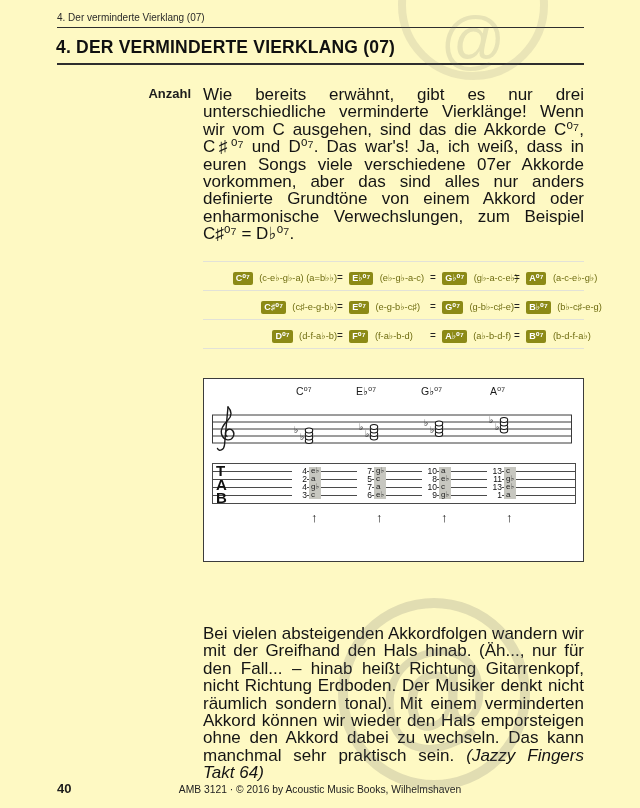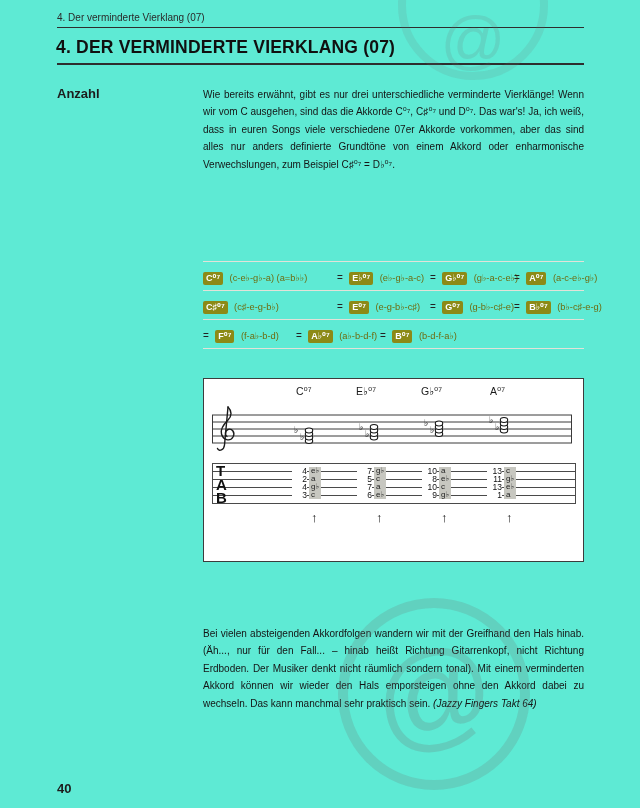--- a/index.html
+++ b/index.html
@@ -1,38 +1,38 @@
 <!DOCTYPE html>
 <html><head>
 <meta charset="utf-8">
 <style>
   * { margin:0; padding:0; box-sizing:border-box; }
   html,body { background:#8f8f8f; }
   body { font-family:"Liberation Sans","DejaVu Sans",sans-serif; }
-  .page { position:relative; width:640px; height:808px; margin:0 auto; background:#5eead4; color:#1c1c1c; overflow:hidden; }
+  .page { position:relative; width:640px; height:808px; margin:0 auto; background:#fef9c3; color:#1c1c1c; overflow:hidden; }
 
   .running-head { position:absolute; top:12px; left:57px; font-size:10px; color:#2a2a2a; }
   .rule-thin  { position:absolute; top:27px; left:57px; width:527px; height:1px; background:#2e2e2e; }
   .page-title { position:absolute; top:37px; left:56px; font-size:17.5px; font-weight:bold; letter-spacing:.2px; color:#101010; }
   .rule-thick { position:absolute; top:63px; left:57px; width:527px; height:2px; background:#2e2e2e; }
 
-  .margin-label { position:absolute; top:86px; left:57px; width:134px; text-align:left; font-weight:bold; font-size:13px; }
-
-  .body-par { position:absolute; left:203px; width:381px; font-size:10px; line-height:17.4px; text-align:justify; color:#141414; }
+  .margin-label { position:absolute; top:86px; left:57px; width:134px; text-align:right; font-weight:bold; font-size:13px; }
+
+  .body-par { position:absolute; left:203px; width:381px; font-size:17px; line-height:17.4px; text-align:justify; color:#141414; }
   #para1 { top:86px; }
   #para2 { top:191px; }
   #para3 { top:580px; }
   #para4 { top:625px; }
   .ref-italic { font-style:italic; }
 
   
   .eq-table { position:absolute; top:261px; left:203px; width:381px; border-top:1px solid #e2e2d8; }
   .eq-row { display:flex; align-items:center; height:29px; border-bottom:1px solid #e2e2d8; white-space:nowrap; }
   .eq-cell { overflow:visible; }
-  .eq-c1 { width:134px; } .eq-c2 { width:93px; } .eq-c3 { width:84px; } .eq-c4 { width:70px; }
+  .eq-c1 { width:134px;text-align:right; } .eq-c2 { width:93px; } .eq-c3 { width:84px; } .eq-c4 { width:70px; }
   .eq-sign { font-size:10px; margin-right:2px; color:#222; }
   .chord-badge { display:inline-block; background:#8c8a16; color:#fff; font-weight:bold; font-size:9px; line-height:13px; padding:0 3px; border-radius:2px; }
   .chord-notes { color:#6e6c10; font-size:9.3px; margin-left:2px; }
 
   
   .figure-box { position:absolute; top:378px; left:203px; width:381px; height:184px; background:#fff; border:1px solid #3c3c3c; }
   .chord-label { position:absolute; top:6px; font-size:10.5px; color:#1a1a1a; }
   #chlab0 { left:92px; } #chlab1 { left:152px; } #chlab2 { left:217px; } #chlab3 { left:286px; }
   .staff-svg { position:absolute; top:22px; left:8px; }
 
@@ -114,20 +114,24 @@
         <span class="chord-badge">G⁰⁷</span>
         <span class="chord-notes">(g-b♭-c♯-e)</span>
       </div>
       <div class="eq-cell eq-c4">
         <span class="eq-sign">=</span>
         <span class="chord-badge">B♭⁰⁷</span>
         <span class="chord-notes">(b♭-c♯-e-g)</span>
       </div>
     </div>
     <div class="eq-row">
+      <div class="eq-cell eq-c1">
+        <span class="chord-badge">D⁰⁷</span>
+        <span class="chord-notes">(d-f-a♭-b)</span>
+      </div>
       <div class="eq-cell eq-c2">
         <span class="eq-sign">=</span>
         <span class="chord-badge">F⁰⁷</span>
         <span class="chord-notes">(f-a♭-b-d)</span>
       </div>
       <div class="eq-cell eq-c3">
         <span class="eq-sign">=</span>
         <span class="chord-badge">A♭⁰⁷</span>
         <span class="chord-notes">(a♭-b-d-f)</span>
       </div>
@@ -276,20 +280,21 @@
     <span id="arr0" class="fig-arrow">↑</span>
     <span id="arr1" class="fig-arrow">↑</span>
     <span id="arr2" class="fig-arrow">↑</span>
     <span id="arr3" class="fig-arrow">↑</span>
 
   </div>
 
   <p id="para4" class="body-par"><span>Bei vielen absteigenden Akkordfolgen wandern wir mit der Greifhand den Hals hinab. (Äh..., nur für den Fall... – hinab heißt Richtung Gitarrenkopf, nicht Richtung Erdboden. Der Musiker denkt nicht räumlich sondern tonal). Mit einem verminderten Akkord können wir wieder den Hals emporsteigen ohne den Akkord dabei zu wechseln. Das kann manchmal sehr praktisch sein. </span><span class="ref-italic">(Jazzy Fingers Takt 64)</span></p>
 
   <div class="page-number">40</div>
+  <div class="footer-text">AMB 3121 · © 2016 by Acoustic Music Books, Wilhelmshaven</div>
 
   <div class="stamp stamp-big">
       <span class="at">@</span>
     </div>
   <div class="stamp stamp-top">
       <span class="at">@</span>
     </div>
 
 </div>
 

